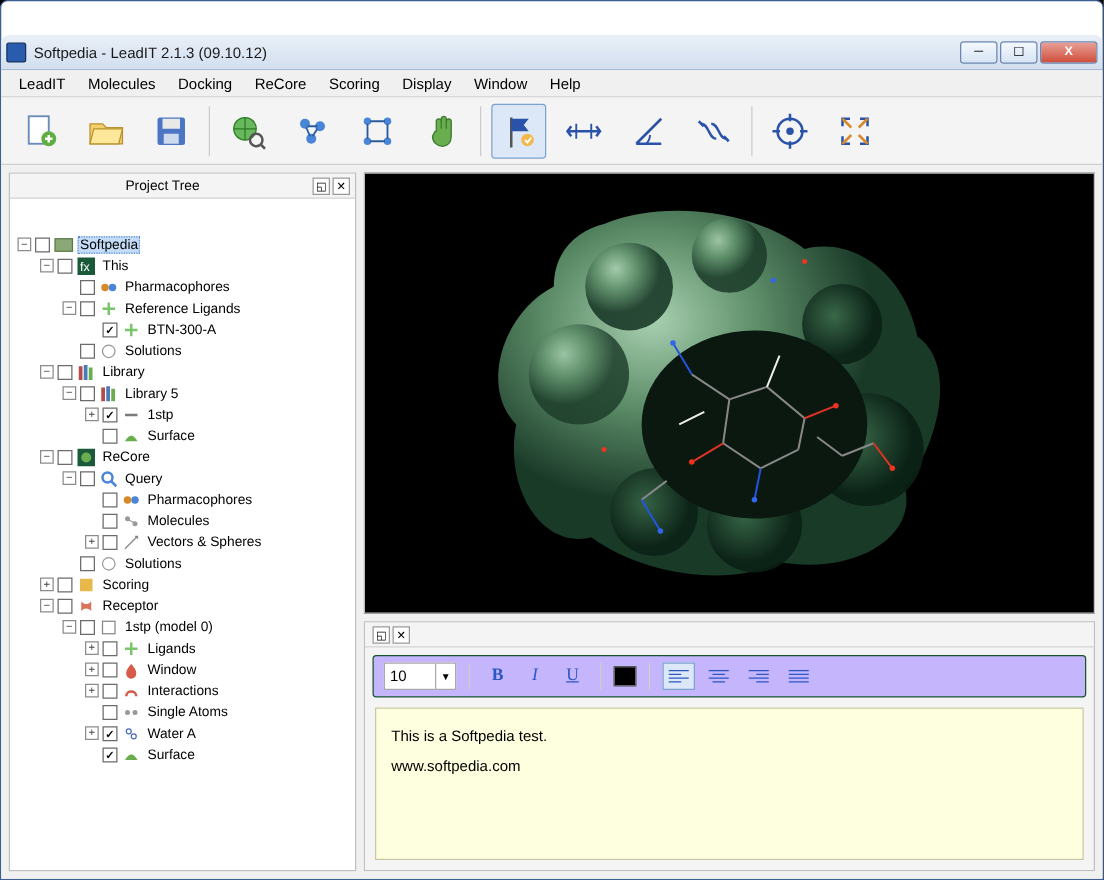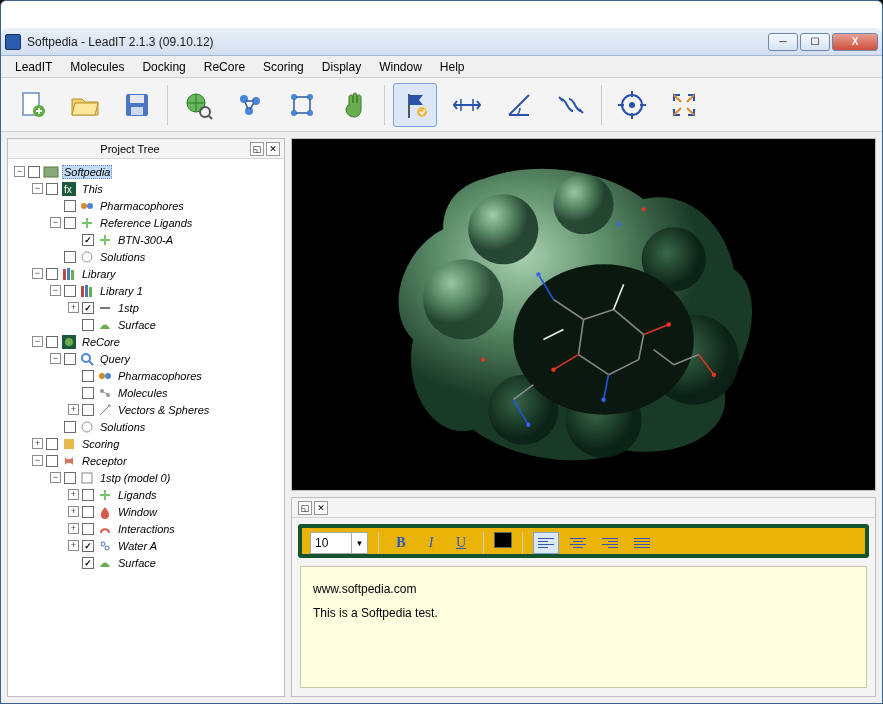--- a/index.html
+++ b/index.html
@@ -16,40 +16,40 @@
 .menubar { height: 22px; background: #f0f0f0; border-bottom: 1px solid #d0d0d0; display: flex; align-items: center; padding: 0 6px; gap: 2px; }
 .menubar .menu-item { padding: 2px 8px; cursor: pointer; border-radius: 2px; }
 
 .toolbar { height: 54px; background: #f4f4f4; border-bottom: 1px solid #d0d0d0; display: flex; align-items: center; padding: 4px 10px; gap: 8px; }
 .tool-btn { width: 44px; height: 44px; display: flex; align-items: center; justify-content: center; border: 1px solid transparent; border-radius: 3px; cursor: pointer; }
 .tool-btn.active { border-color: #7da2cf; background: #dce8f7; }
 .tool-sep { width: 1px; height: 40px; background: #ccc; }
 .icon-svg { width: 32px; height: 32px; }
 
 .body-area { flex: 1; display: flex; padding: 6px; gap: 6px; background: #f0f0f0; overflow: hidden; }
-.left-panel { width: 278px; display: flex; flex-direction: column; background: #fff; border: 1px solid #bfbfbf; }
+.left-panel { width: 278px; display: flex; flex-direction: column; background: #fff; border: 1px solid #bfbfbf; gap: 24px; }
 .panel-header { height: 20px; background: #f4f4f4; border-bottom: 1px solid #d4d4d4; display: flex; align-items: center; padding: 0 4px; font-size: 11px; }
 .panel-header .title { flex: 1; text-align: center; }
 .panel-icon-btn { width: 14px; height: 14px; border: 1px solid #9a9a9a; background: #fff; cursor: pointer; margin-left: 2px; display: flex; align-items: center; justify-content: center; font-size: 9px; }
 
 .tree { flex: 1; overflow: auto; padding: 4px 2px; font-size: 11px; }
 .tree-row { display: flex; align-items: center; height: 17px; white-space: nowrap; }
 .exp { width: 11px; height: 11px; border: 1px solid #8c8c8c; background: #fff; display: inline-flex; align-items: center; justify-content: center; font-size: 9px; line-height: 1; cursor: pointer; margin-right: 3px; color: #444; }
 .exp.blank { border: none; background: transparent; }
 .chk { width: 12px; height: 12px; border: 1px solid #6b6b6b; background: #fff; display: inline-flex; align-items: center; justify-content: center; font-size: 9px; margin-right: 3px; cursor: pointer; }
 .chk.checked::after { content: "✓"; color: #000; font-weight: bold; font-size: 9px; }
 .node-icon { width: 16px; height: 16px; display: inline-flex; align-items: center; justify-content: flex-start; margin-right: 3px; }
-.lbl { cursor: pointer; padding: 0 2px; font-style: italic; }
+.lbl { cursor: pointer; padding: 0 2px; }
 .lbl.selected { background: #c4dcf8; border: 1px dotted #5a8fd0; padding: 0 1px; }
 
 .right-panel { flex: 1; display: flex; flex-direction: column; gap: 6px; overflow: hidden; }
 .viewer3d { flex: 1; background: #000; border: 1px solid #bfbfbf; display: flex; align-items: center; justify-content: center; position: relative; overflow: hidden; }
 
 .notes-panel { height: 200px; display: flex; flex-direction: column; background: #f4f4f4; border: 1px solid #bfbfbf; }
-.notes-toolbar { height: 34px; display: flex; align-items: flex-start; padding: 4px 8px; gap: 6px; background: #eab308; border-bottom: 1px solid #d8d8d8; margin: 6px 6px 0 6px; border: 4px solid #14532d; border-radius: 3px; }
+.notes-toolbar { height: 34px; display: flex; align-items: center; padding: 4px 8px; gap: 6px; background: #c4b5fd; border-bottom: 1px solid #d8d8d8; margin: 6px 6px 0 6px; border: 1px solid #14532d; border-radius: 3px; }
 .font-size-sel { display: flex; align-items: center; border: 1px solid #a9a9a9; background: #fff; height: 22px; }
 .font-size-sel span { width: 40px; padding: 0 4px; }
 .font-size-sel .dd { width: 16px; height: 20px; border-left: 1px solid #a9a9a9; display: flex; align-items: center; justify-content: center; cursor: pointer; font-size: 8px; }
 .fmt-btn { width: 24px; height: 22px; border: 1px solid transparent; display: flex; align-items: center; justify-content: center; cursor: pointer; font-family: "Times New Roman", serif; font-size: 14px; color: #2c56c4; }
 .fmt-btn.bold { font-weight: bold; }
 .fmt-btn.italic { font-style: italic; }
 .fmt-btn.underline { text-decoration: underline; }
 .color-sw { width: 18px; height: 16px; background: #000; border: 1px solid #666; cursor: pointer; }
 .align-btn { width: 26px; height: 22px; border: 1px solid transparent; display: flex; flex-direction: column; justify-content: center; align-items: center; gap: 2px; cursor: pointer; padding: 3px 4px; }
 .align-btn.active { border-color: #7da2cf; background: #dce8f7; }
@@ -276,21 +276,21 @@
         <div class="tree-row" style="padding-left:40px">
           <span class="exp">−</span>
           <span class="chk"></span>
           <span class="node-icon">
               <svg width="16" height="16">
                 <rect x="2" y="3" width="3" height="11" fill="#b84a4a"></rect>
                 <rect x="6" y="2" width="3" height="12" fill="#4a7ab8"></rect>
                 <rect x="10" y="4" width="3" height="10" fill="#6aad4e"></rect>
               </svg>
             </span>
-          <span class="lbl">Library 1</span>
+          <span class="lbl">Library 5</span>
         </div>
         <div class="tree-row" style="padding-left:58px">
           <span class="exp">+</span>
           <span class="chk checked"></span>
           <span class="node-icon">
               <svg width="16" height="16">
                 <path d="M3 8h10" stroke="#7a7a7a" stroke-width="2"></path>
               </svg>
             </span>
           <span class="lbl">1stp</span>
@@ -425,20 +425,31 @@
         </div>
         <div class="tree-row" style="padding-left:58px">
           <span class="exp">+</span>
           <span class="chk"></span>
           <span class="node-icon">
               <svg width="16" height="16">
                 <path d="M4 12c0-5 8-5 8 0" stroke="#d85a4a" fill="none" stroke-width="2"></path>
               </svg>
             </span>
           <span class="lbl">Interactions</span>
+        </div>
+        <div class="tree-row" style="padding-left:58px">
+          <span class="exp blank"></span>
+          <span class="chk"></span>
+          <span class="node-icon">
+              <svg width="16" height="16">
+                <circle cx="5" cy="8" r="2" fill="#999"></circle>
+                <circle cx="11" cy="8" r="2" fill="#999"></circle>
+              </svg>
+            </span>
+          <span class="lbl">Single Atoms</span>
         </div>
         <div class="tree-row" style="padding-left:58px">
           <span class="exp">+</span>
           <span class="chk checked"></span>
           <span class="node-icon">
               <svg width="16" height="16">
                 <path d="M4 6a2 2 0 1 1 4 0 2 2 0 0 1-4 0M8 10a2 2 0 1 1 4 0 2 2 0 0 1-4 0" stroke="#4a6ab8" fill="none"></path>
               </svg>
             </span>
           <span class="lbl">Water A</span>
@@ -556,21 +567,21 @@
               <div class="align-line" style="width:10px;align-self:flex-end"></div>
           </div>
           <div class="align-btn">
             <div class="align-line" style="width:16px"></div>
               <div class="align-line" style="width:16px"></div>
               <div class="align-line" style="width:16px"></div>
               <div class="align-line" style="width:16px"></div>
           </div>
         </div>
         <div class="notes-text">
+          <div>This is a Softpedia test.</div>
           <div>www.softpedia.com</div>
-          <div>This is a Softpedia test.</div>
         </div>
       </div>
 
     </div>
   </div>
 
 </div>
 
 </body></html>

